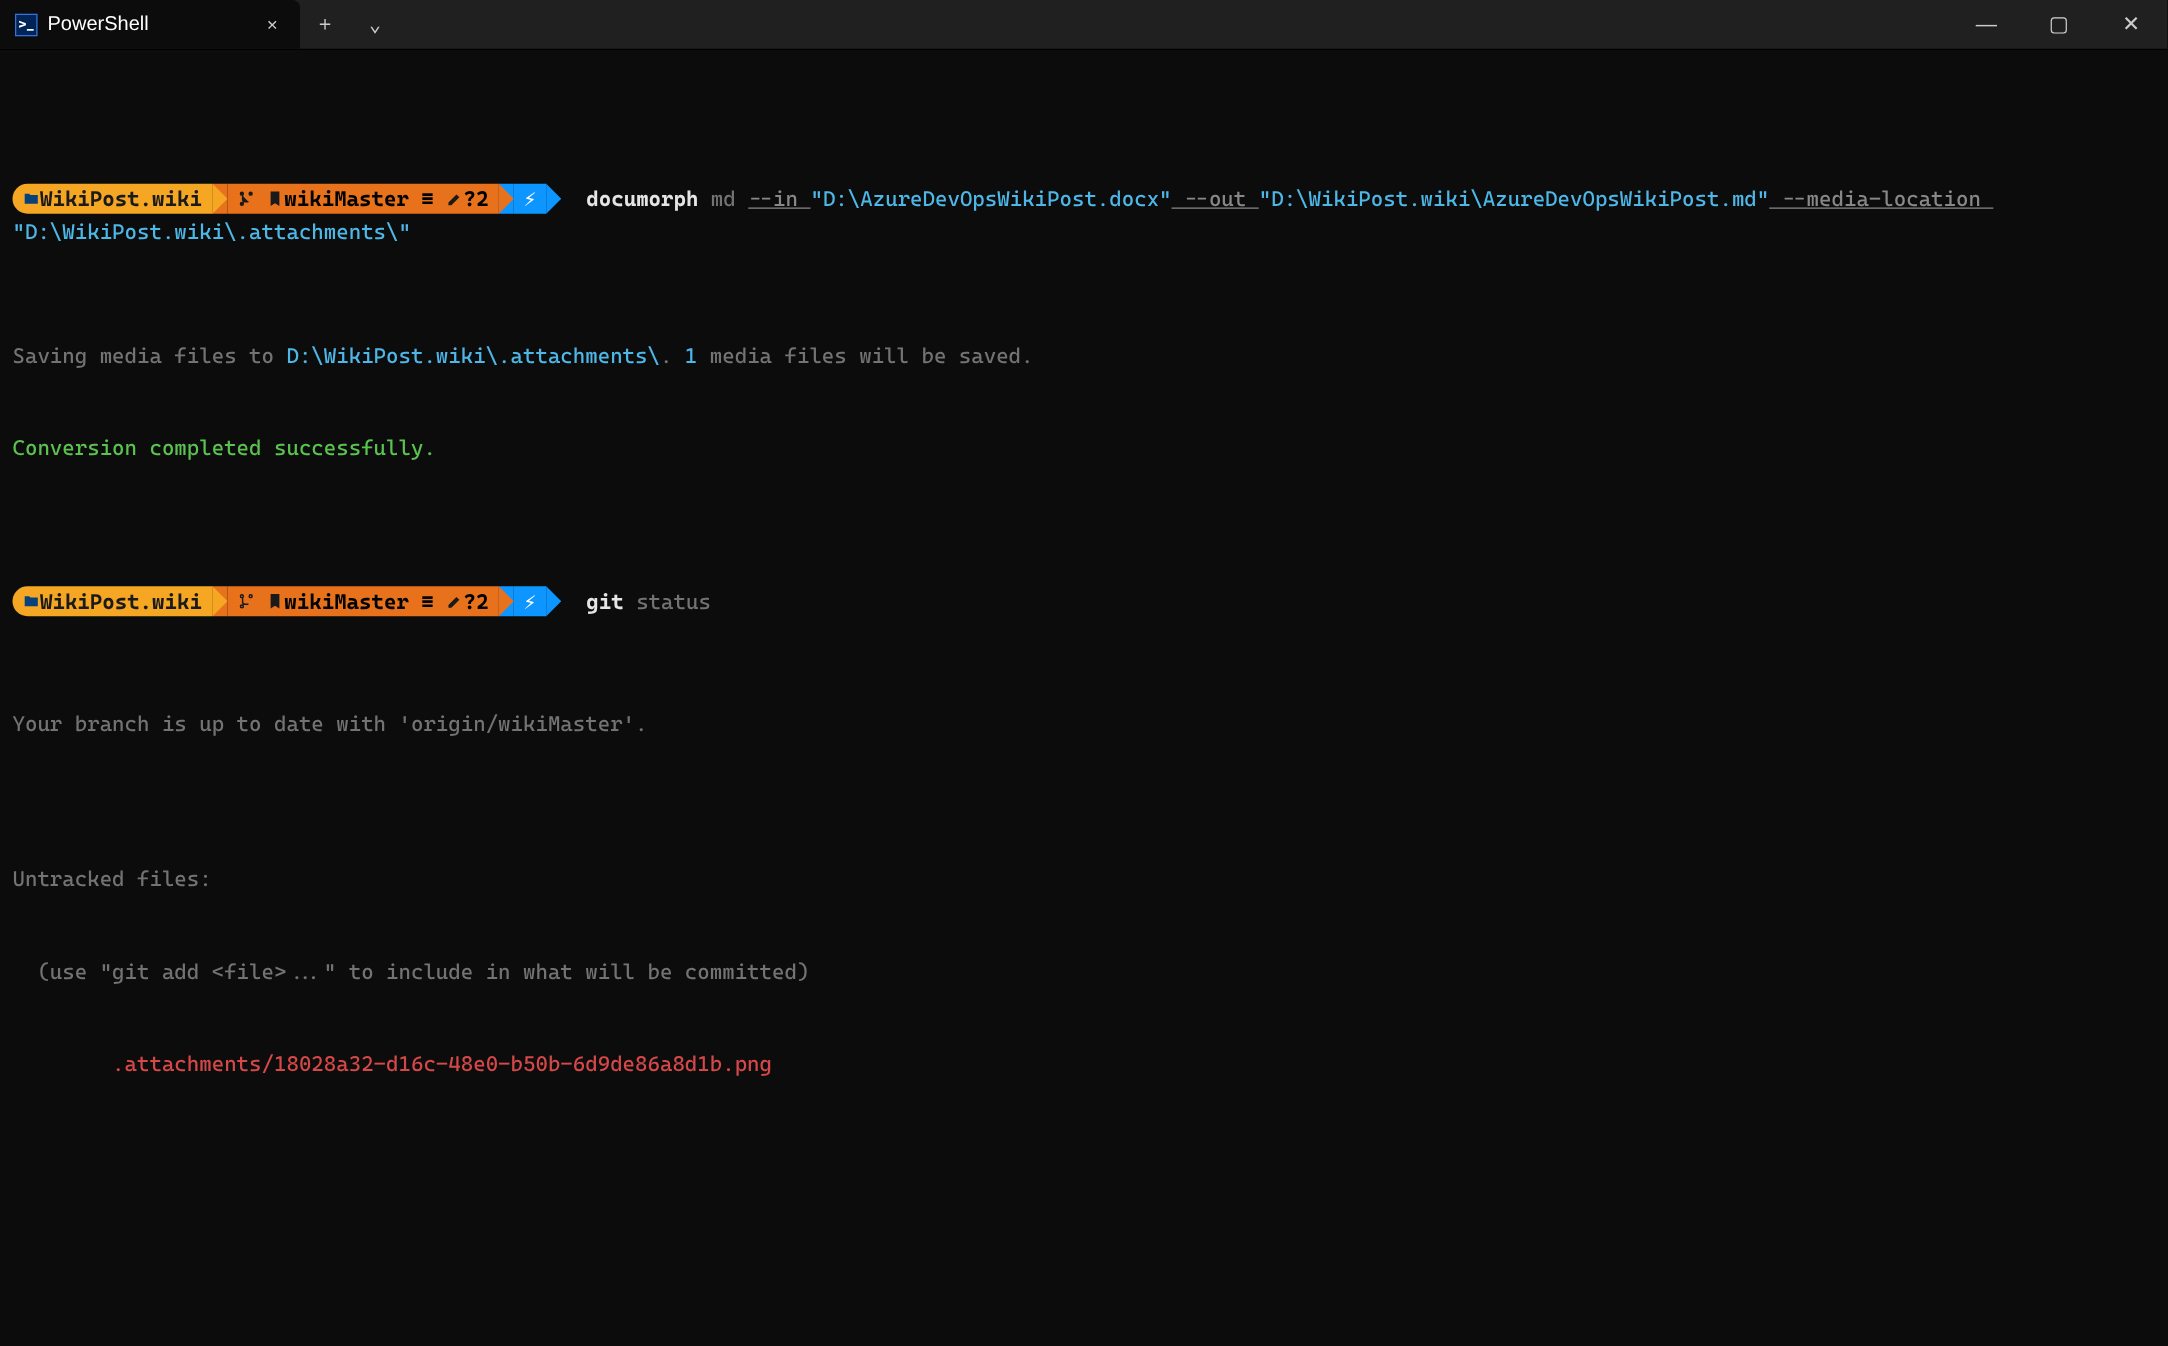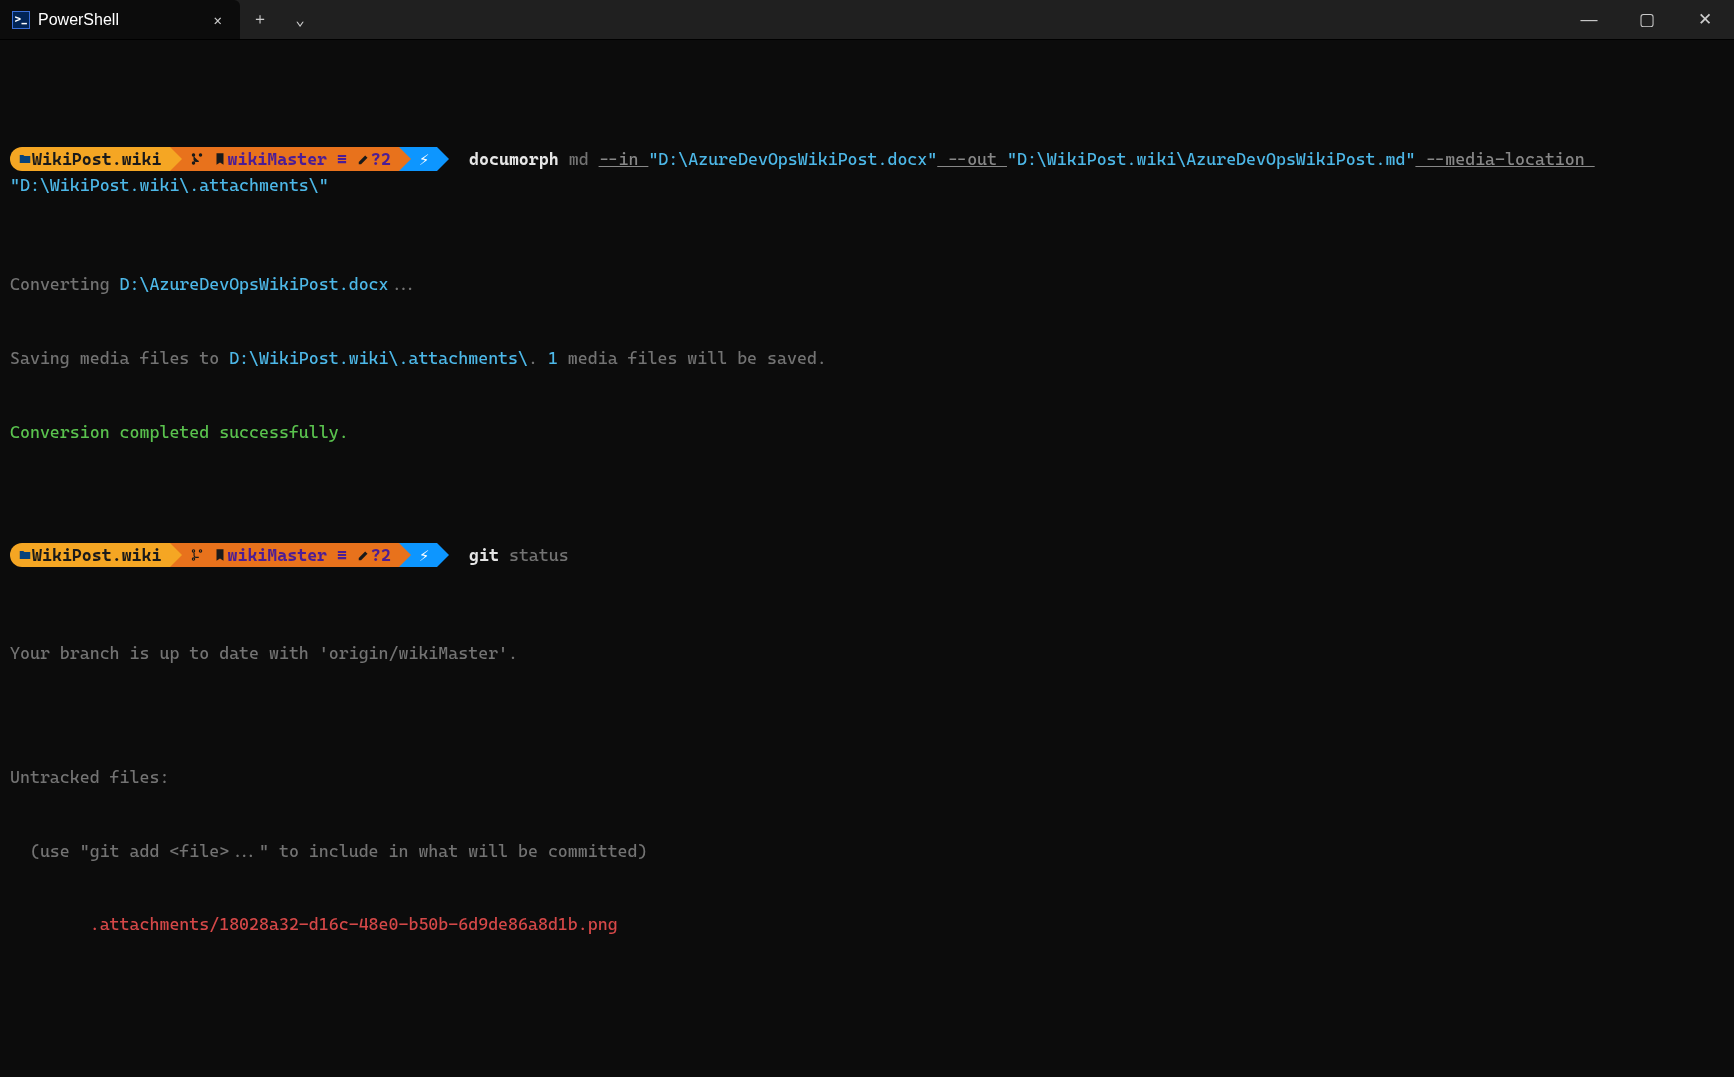--- a/index.html
+++ b/index.html
@@ -46,21 +46,21 @@
   .winctrls { margin-left:auto; display:flex; }
   .winbtn { width:58px; display:flex; align-items:center; justify-content:center; color:#ccc; font-family:"Segoe UI",sans-serif;}
   .terminal {
     padding: 8px 10px;
     line-height: 1.45;
     white-space: pre;
   }
   .line { display:block; }
   .seg { display:inline-flex; align-items:center; height:24px; padding:0 8px; position:relative; }
   .seg-yellow { background:#f5a623; color:#1a1a1a;align-items:center; }
-  .seg-orange { background:#e8721c; color:#4c1d95; }
+  .seg-orange { background:#e8721c; color:#000000; }
   .seg-blue   { background:#0d96ff; color:#fff; }
   .arrow { display:inline-block; width:0; height:0; border-top:12px solid transparent; border-bottom:12px solid transparent; vertical-align:middle;}
   .arr-yellow { border-left:12px solid #f5a623; }
   .arr-orange { border-left:12px solid #e8721c; }
   .arr-blue   { border-left:12px solid #0d96ff; }
   .on-orange.arr-yellow { background:#e8721c; }
   .on-blue.arr-orange { background:#0d96ff; }
   .prompt-row { display:flex; align-items:center; flex-wrap:wrap; row-gap:2px;}
   .cmd-yellow { color:#e5e5e5; }
   .cmd-white { color:#737373; }
@@ -112,21 +112,20 @@
           <path fill="#1a1a1a" d="M3 17l11-11 4 4L7 21H3z"></path>
         </svg>
       <span class="bold">?2</span>
     </span><span class="arrow arr-orange on-blue"></span><span class="seg seg-blue">
       <span class="bold">⚡</span>
     </span><span class="arrow arr-blue"></span>
     <span class="sp">  </span>
     <span class="cmd-yellow bold">documorph</span><span class="cmd-white"> md </span><span class="cmd-gray">--in </span><span class="cmd-cyan">"D:\AzureDevOpsWikiPost.docx"</span><span class="cmd-gray"> --out </span><span class="cmd-cyan">"D:\WikiPost.wiki\AzureDevOpsWikiPost.md"</span><span class="cmd-gray"> --media-location </span><span class="cmd-cyan">"D:\WikiPost.wiki\.attachments\"</span>
   </div>
 
-  <span class="line"><span class="cmd-white">Converting </span><span class="cmd-cyan">D:\AzureDevOpsWikiPost.docx</span><span class="cmd-white">...</span></span>
   <span class="line"><span class="cmd-white">Saving media files to </span><span class="cmd-cyan">D:\WikiPost.wiki\.attachments\</span><span class="cmd-white">. </span><span class="cmd-cyan">1</span><span class="cmd-white"> media files will be saved.</span></span>
   <span class="line cmd-green">Conversion completed successfully.</span>
 
   
   <div class="prompt-row">
     <span class="seg seg-yellow" style="border-top-left-radius:12px;border-bottom-left-radius:12px;">
       <svg class="glyph" viewBox="0 0 24 24">
           <path fill="#08427a" d="M3 5h6l2 2h10v12H3z"></path>
         </svg>
       <span class="bold">WikiPost.wiki</span>

